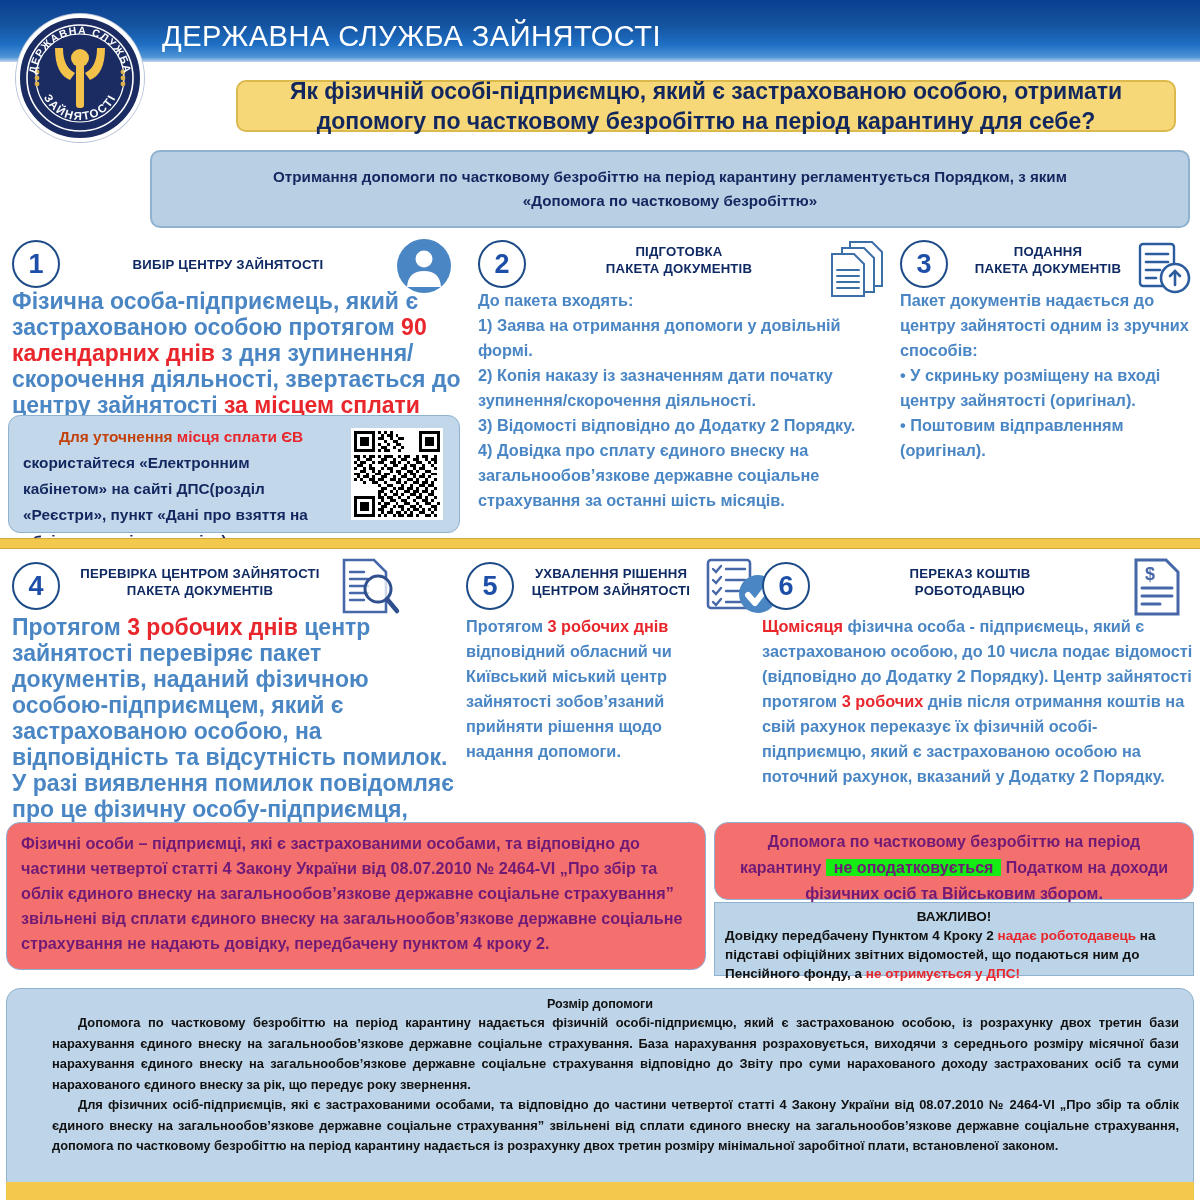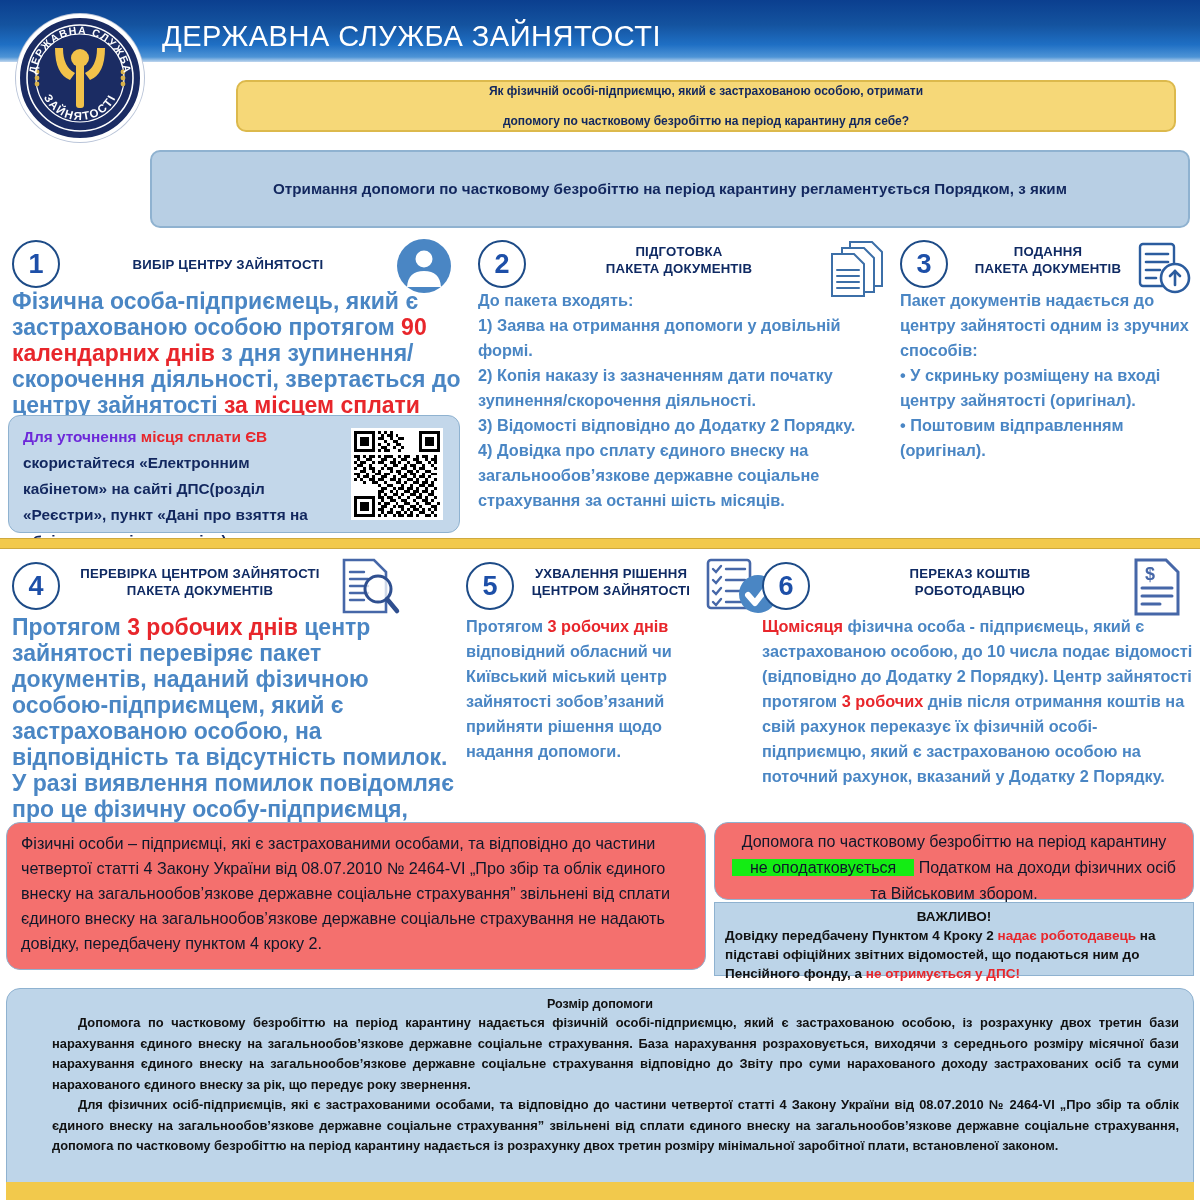--- a/index.html
+++ b/index.html
@@ -35,21 +35,21 @@
     box-shadow: 0 0 0 1px #b9c4d8;
     overflow: hidden;
   }
   .logo svg { display:block; }
 
   
   .qbox {
     position: absolute; left: 236px; top: 80px; width: 940px; height: 52px;
     background: #f6d878; border: 2px solid #dcb94c; border-radius: 10px;
     display: flex; flex-direction: column; align-items: center; justify-content: center;
-    color: #12275e; font-weight: bold; font-size: 12px; line-height: 30px;
+    color: #12275e; font-weight: bold; font-size: 23px; line-height: 30px;
     text-align: center; padding: 0 12px;
   }
 
   
   .infobox {
     position: absolute; left: 150px; top: 150px; width: 1040px; height: 78px;
     background: #b8cfe4; border: 2px solid #8fb2d0; border-radius: 10px;
     display: flex; flex-direction: column; align-items: center; justify-content: center;
     color: #12275e; font-weight: bold; font-size: 15.2px; line-height: 24px;
     text-align: center; padding: 0 10px;
@@ -92,27 +92,27 @@
 
   
   .divider {
     position: absolute; left: 0; width: 1200px; height: 11px;
     background: #f2c94c; border-top: 1px solid #cfa93e; border-bottom: 1px solid #cfa93e;
   }
 
   
   .alert-red {
     position: absolute; background: #f4706e; border: 1.5px solid #8fb2d0;
-    border-radius: 14px; color: #0f172a; font-weight: normal;
+    border-radius: 14px; color: #701a75; font-weight: bold;
   }
   .alert-blue {
     position: absolute; background: #bcd4e8; border: 1.5px solid #8fb2d0;
     border-radius: 0; color: #111111; font-weight: bold;
   }
-  .hl-green { background: #14ec14; padding: 0 18px; }
+  .hl-green { background: #14ec14; padding: 0 8px; }
   .red-txt { color: #e8262b; }
 
   
   .bottom-box {
     position: absolute; left: 6px; top: 988px; width: 1188px; height: 236px;
     background: #bed5e9; border: 1.5px solid #8fb2d0; border-radius: 14px;
     padding: 8px 14px 0 14px;
   }
   .bottom-title {
     text-align: center; color: #111111; font-weight: bold; font-size: 12.6px;
@@ -170,35 +170,36 @@
 
   <div class="header-title">ДЕРЖАВНА СЛУЖБА ЗАЙНЯТОСТІ</div>
 
   <div class="qbox">
     <div>Як фізичній особі-підприємцю, який є застрахованою особою, отримати</div>
     <div>допомогу по частковому безробіттю на період карантину для себе?</div>
   </div>
 
   <div class="infobox">
     <div>Отримання допомоги по частковому безробіттю на період карантину регламентується Порядком, з яким</div>
+    <div>«Допомога по частковому безробіттю»</div>
   </div>
 
   <div class="step-num" style="left:12px; top:240px;">1</div>
   <div class="step-title" style="left:78px; top:256px; width:300px;">ВИБІР ЦЕНТРУ ЗАЙНЯТОСТІ</div>
   <div class="step-icon" style="left:396px; top:238px;">
     <svg width="56" height="56" viewBox="0 0 56 56">
       <circle cx="28" cy="28" r="27" fill="#4a86c4"></circle>
       <circle cx="28" cy="21" r="8.5" fill="#ffffff"></circle>
       <path d="M11 49 q1 -16 17 -16 q16 0 17 16 z" fill="#ffffff"></path>
     </svg>
   </div>
   <div class="body-text" id="s1body" style="left:12px; top:288px; width:452px;"><span style="color: rgb(74, 134, 196);">Фізична особа-підприємець, який є застрахованою особою протягом </span><span style="color: rgb(232, 38, 43);">90 календарних днів</span><span style="color: rgb(74, 134, 196);"> з дня зупинення/скорочення діяльності, звертається до центру зайнятості </span><span style="color: rgb(232, 38, 43);">за місцем сплати ЄВ</span><span style="color: rgb(74, 134, 196);">.</span></div>
 
   <div class="qrbox">
-    <div class="txt" id="qrtext"><span style="color: #6d28d9;">Для уточнення </span><span style="color: rgb(232, 38, 43);">місця сплати ЄВ</span><span style="color: rgb(18, 39, 94);"> скористайтеся «Електронним кабінетом» на сайті ДПС(розділ «Реєстри», пункт «Дані про взяття на облік платників податків»).</span></div>
+    <div class="txt" id="qrtext"><span style="color: #c2410c; margin-left: 36px;">Для уточнення </span><span style="color: rgb(232, 38, 43);">місця сплати ЄВ</span><span style="color: rgb(18, 39, 94);"> скористайтеся «Електронним кабінетом» на сайті ДПС(розділ «Реєстри», пункт «Дані про взяття на облік платників податків»).</span></div>
     <div class="qr">
       <svg width="86" height="86" viewBox="0 0 29 29" shape-rendering="crispEdges">
         <rect width="29" height="29" fill="#fff"></rect>
         <g fill="#000">
           <rect x="0" y="0" width="7" height="1"></rect>
             <rect x="0" y="6" width="7" height="1"></rect>
           <rect x="0" y="0" width="1" height="7"></rect>
             <rect x="6" y="0" width="1" height="7"></rect>
           <rect x="2" y="2" width="3" height="3"></rect>
           <rect x="22" y="0" width="7" height="1"></rect>

